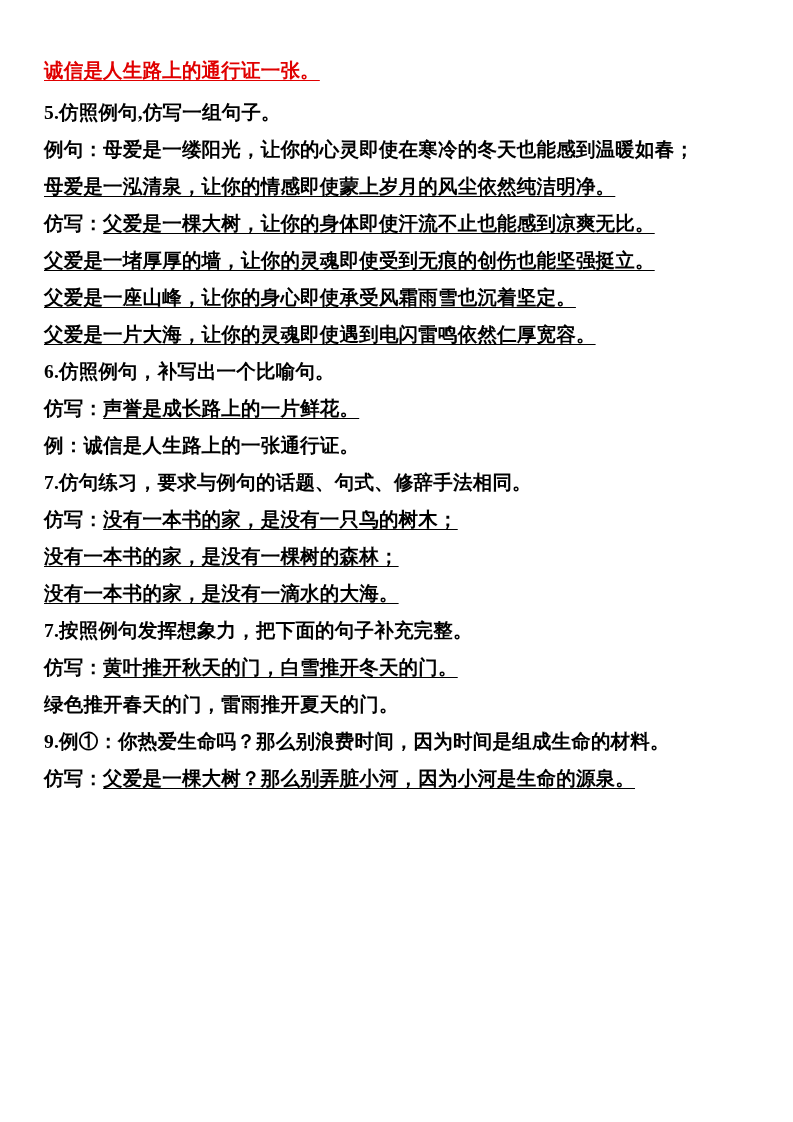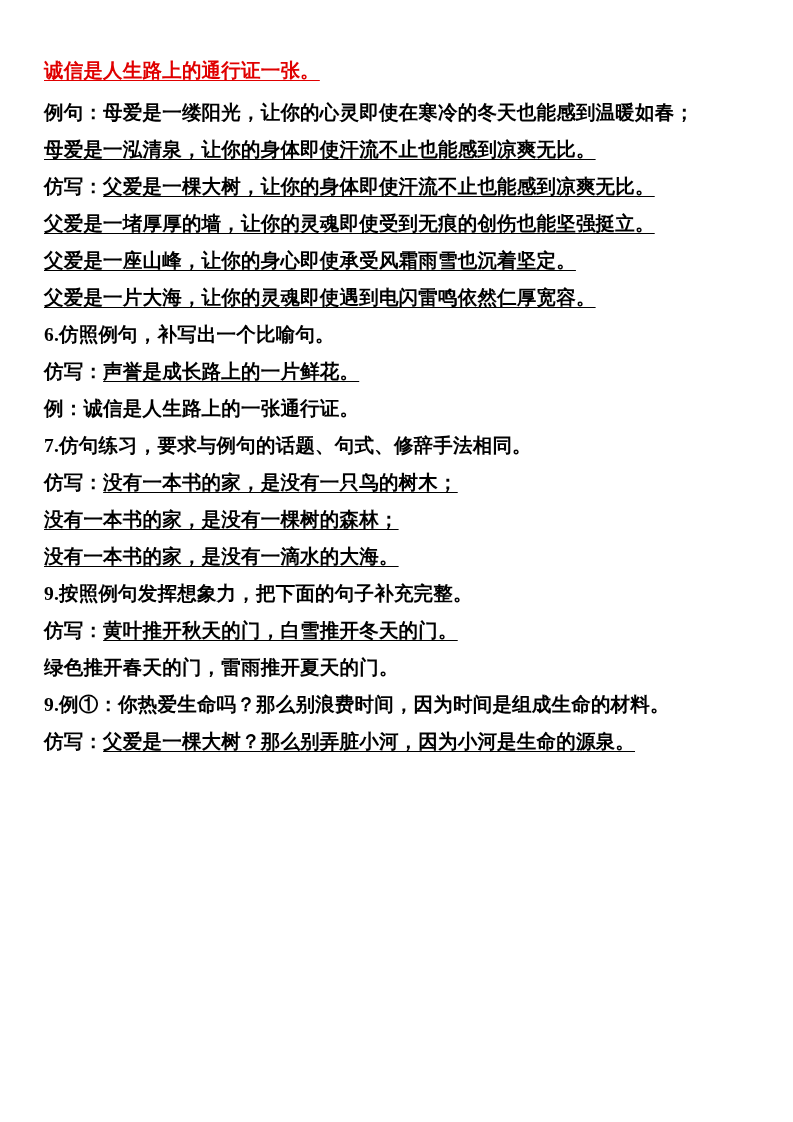--- a/index.html
+++ b/index.html
@@ -53,24 +53,27 @@
 </head>
 <body>
 
 <div class="page">
 
   <div class="line first-line">
     <span class="bold red u-red">诚信是人生路上的通行证一张。</span>
   </div>
 
   <div class="line">
+    <span class="bold">5.仿照例句,仿写一组句子。</span>
+  </div>
+  <div class="line">
     <span class="bold">例句：</span><span class="bold">母爱是一缕阳光，让你的心灵即使在寒冷的冬天也能感到温暖如春；</span>
   </div>
   <div class="line">
-    <span class="bold u">母爱是一泓清泉，让你的身体即使汗流不止也能感到凉爽无比。</span>
+    <span class="bold u">母爱是一泓清泉，让你的情感即使蒙上岁月的风尘依然纯洁明净。</span>
   </div>
   <div class="line">
     <span class="bold">仿写：</span><span class="bold u">父爱是一棵大树，让你的身体即使汗流不止也能感到凉爽无比。</span>
   </div>
   <div class="line">
     <span class="bold u">父爱是一堵厚厚的墙，让你的灵魂即使受到无痕的创伤也能坚强挺立。</span>
   </div>
   <div class="line">
     <span class="bold u">父爱是一座山峰，让你的身心即使承受风霜雨雪也沉着坚定。</span>
   </div>
@@ -95,21 +98,21 @@
     <span class="bold">仿写：</span><span class="bold u">没有一本书的家，是没有一只鸟的树木；</span>
   </div>
   <div class="line">
     <span class="bold u">没有一本书的家，是没有一棵树的森林；</span>
   </div>
   <div class="line">
     <span class="bold u">没有一本书的家，是没有一滴水的大海。</span>
   </div>
 
   <div class="line">
-    <span class="bold">9.按照例句发挥想象力，把下面的句子补充完整。</span>
+    <span class="bold">7.按照例句发挥想象力，把下面的句子补充完整。</span>
   </div>
   <div class="line">
     <span class="bold">仿写：</span><span class="bold u">黄叶推开秋天的门，白雪推开冬天的门。</span>
   </div>
   <div class="line">
     <span class="bold">绿色推开春天的门，雷雨推开夏天的门。</span>
   </div>
 
   <div class="line wrap-line">
     <span class="bold">9.例①：你热爱生命吗？那么别浪费时间，因为时间是组成生命的材料。</span>

